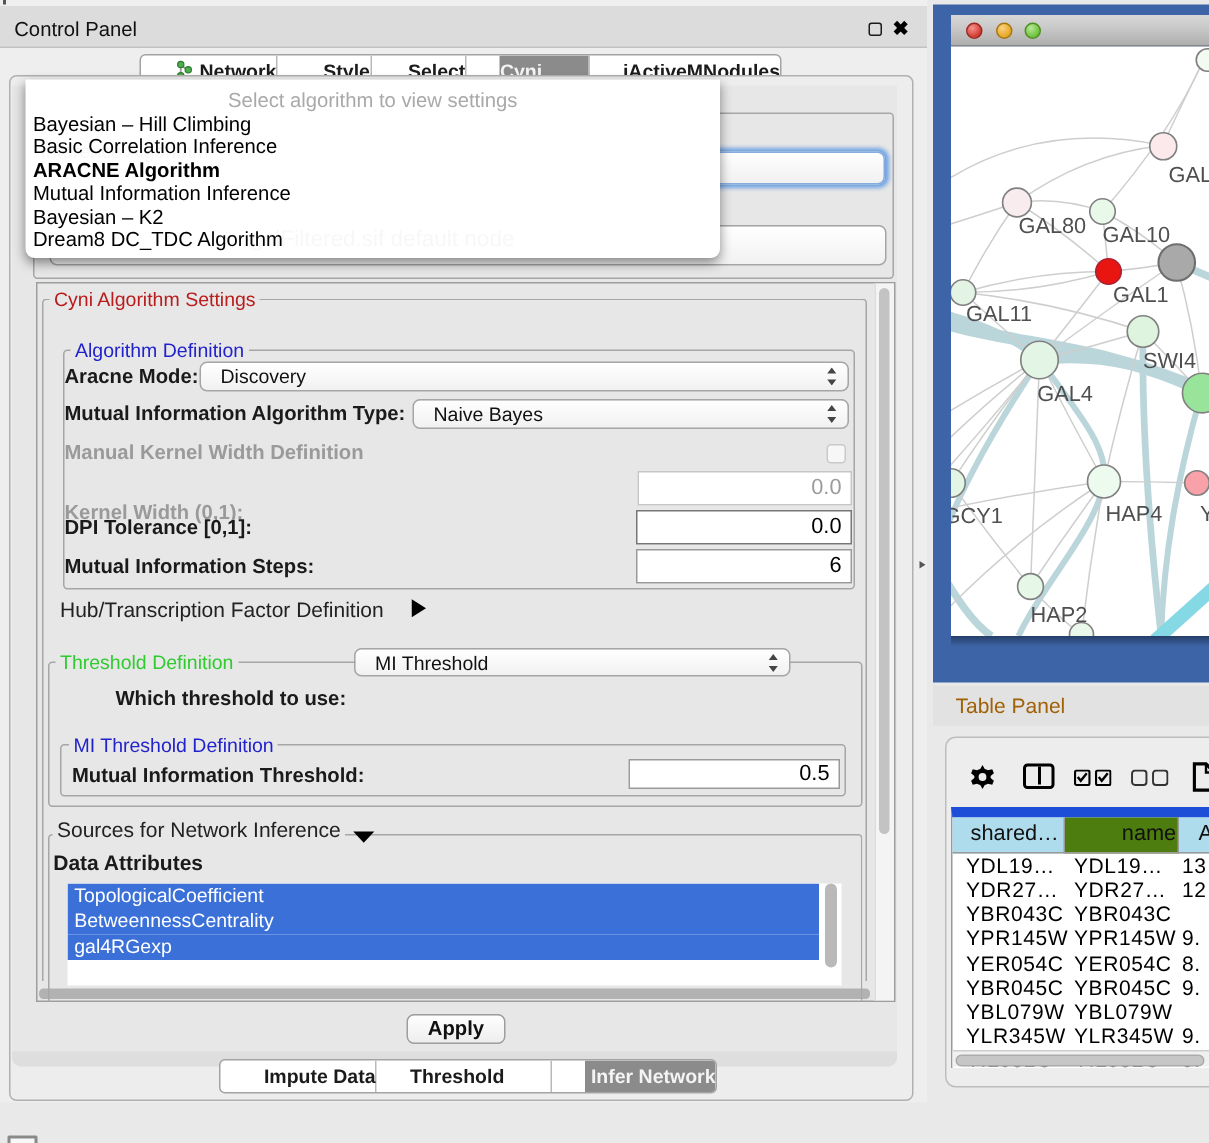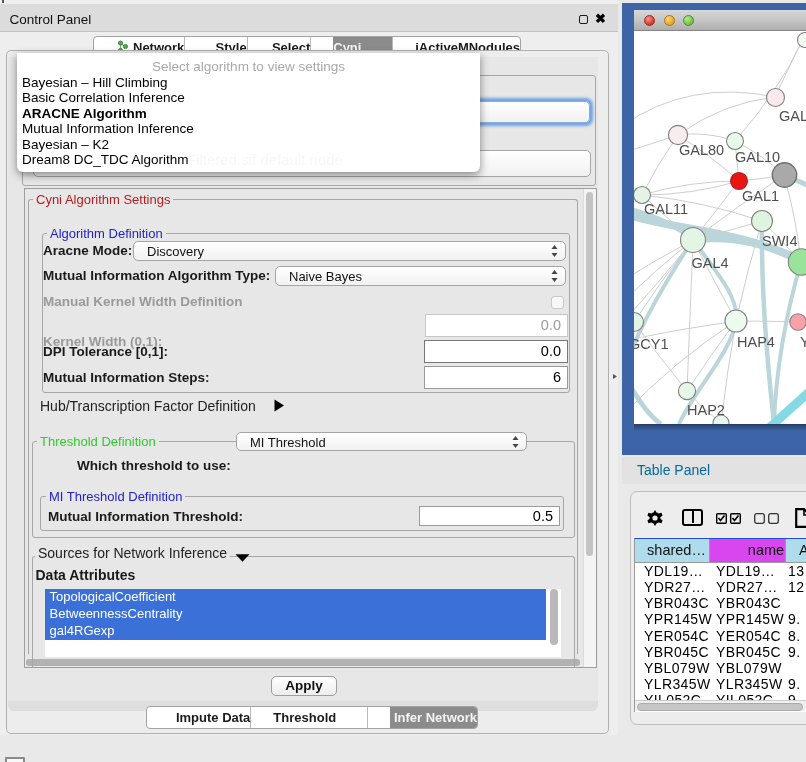--- a/index.html
+++ b/index.html
@@ -62,23 +62,23 @@
 #apply { left:271px; top:676px; width:66px; height:20px; background:linear-gradient(#ffffff,#ededed); border:1px solid #9e9e9e; border-radius:5px; font-size:13.5px; font-weight:bold; text-align:center; line-height:18px; color:#111; }
 
 .cb { position:absolute; width:13px; height:13px; border:1px solid #c9c9c9; border-radius:3px; background:#f7f7f7; }
 
 #netframe { left:622px; top:3px; width:184px; height:452px; background:#3c64a6; }
 #nettitle { left:634px; top:10px; width:172px; height:21px; background:linear-gradient(#d7d7d7 0%,#c8c8c8 45%,#aeaeae 100%); border-bottom:1px solid #858585; }
 .light { position:absolute; top:5px; width:11px; height:11px; border-radius:50%; }
 #canvas { left:634px; top:31px; width:172px; height:393px; background:#fff; overflow:hidden; }
 #canv-shadow { left:634px; top:424px; width:172px; height:7px; background:linear-gradient(rgba(0,0,0,0.38),rgba(0,0,0,0)); }
 #tp-title { left:622px; top:457px; width:184px; height:27px; background:#e2e2e2; }
-#tp-title .t { position:absolute; left:15px; top:5px; font-size:14px; color:#0369a1; }
+#tp-title .t { position:absolute; left:15px; top:5px; font-size:14px; color:#a16207; }
 #tp-box { left:630px; top:491px; width:184px; height:234px; background:#ededed; border:1px solid #bdbdbd; border-radius:7px; }
-#tbl { left:634px; top:538px; width:172px; height:174px; background:#fff; border-top:1px solid #1d4ed8; border-left:1px solid #9a9a9a; font-size:13.5px; }
+#tbl { left:634px; top:538px; width:172px; height:174px; background:#fff; border-top:7px solid #1d4ed8; border-left:1px solid #9a9a9a; font-size:13.5px; }
 #tbl .hdr { position:absolute; top:0; height:24px; border-right:1px solid #9a9a9a; border-bottom:1px solid #9a9a9a; text-align:center; line-height:23px; color:#111; font-size:14.5px; text-indent:9px; }
 #tbl .c { position:absolute; white-space:nowrap; color:#000; line-height:16.15px; font-size:14px; letter-spacing:0.4px; }
 #tp-hsb { left:635px; top:700px; width:171px; height:11px; background:#f0f0f0; border-top:1px solid #cdcdcd; }
 #tp-hsb .th { position:absolute; left:2px; top:1.5px; width:166px; height:8px; background:#c6c6c6; border:1px solid #ababab; border-radius:4.5px; }
 #mini-icon { left:5px; top:757px; width:20px; height:10px; border:2px solid #8a8a8a; background:#f8f8f8; border-radius:1px; }
 </style>
 </head>
 <body>
 <div class="abs" id="win"></div>
 <div class="abs" style="left:0; top:0; width:618px; height:4px; background:#efefef;"></div>
@@ -323,21 +323,21 @@
       <rect x="14.7" y="0.7" width="9.6" height="9.6" rx="2"></rect>
     </g>
   </svg>
 <svg class="abs" style="left:795px; top:508px;" width="16" height="20" viewBox="0 0 16 20">
     <path d="M1.2 1.2 H9 L14.8 7 V18.8 H1.2 Z" fill="none" stroke="#000" stroke-width="2.2"></path>
     <path d="M9 1.2 V7 H14.8" fill="none" stroke="#000" stroke-width="1.6"></path>
   </svg>
 
 <div class="abs" id="tbl">
   <div class="hdr" style="left:0; width:75px; background:#aedcec;">shared…</div>
-  <div class="hdr" style="left:75px; width:76px; background:#d946ef;padding-left:28px;">name</div>
+  <div class="hdr" style="left:75px; width:76px; background:#4d7c0f;padding-left:28px;">name</div>
   <div class="hdr" style="left:151px; width:21px; background:#aedcec; border-right:none;">&nbsp;A</div>
   <div class="c" style="left:9px; top:24px;">YDL19…<br>YDR27…<br>YBR043C<br>YPR145W<br>YER054C<br>YBR045C<br>YBL079W<br>YLR345W<br>YIL052C</div>
   <div class="c" style="left:81px; top:24px;">YDL19…<br>YDR27…<br>YBR043C<br>YPR145W<br>YER054C<br>YBR045C<br>YBL079W<br>YLR345W<br>YIL052C</div>
   <div class="c" style="left:153px; top:24px;">13…<br>12…<br>&nbsp;<br>9.<br>8.<br>9.<br>&nbsp;<br>9.<br>9.</div>
 </div>
 <div class="abs" id="tp-hsb">
     <div class="th"></div>
   </div>
 
 <div class="abs" id="mini-icon"></div>

